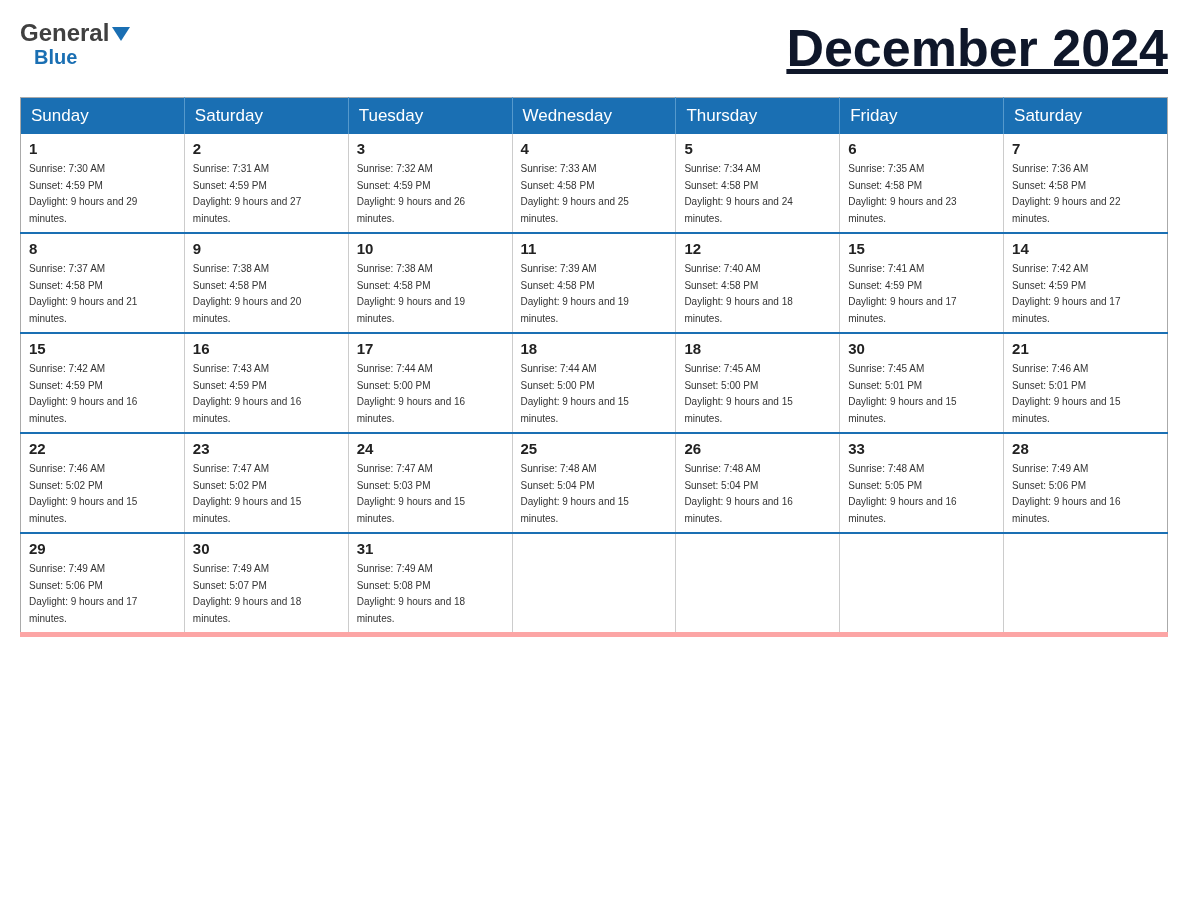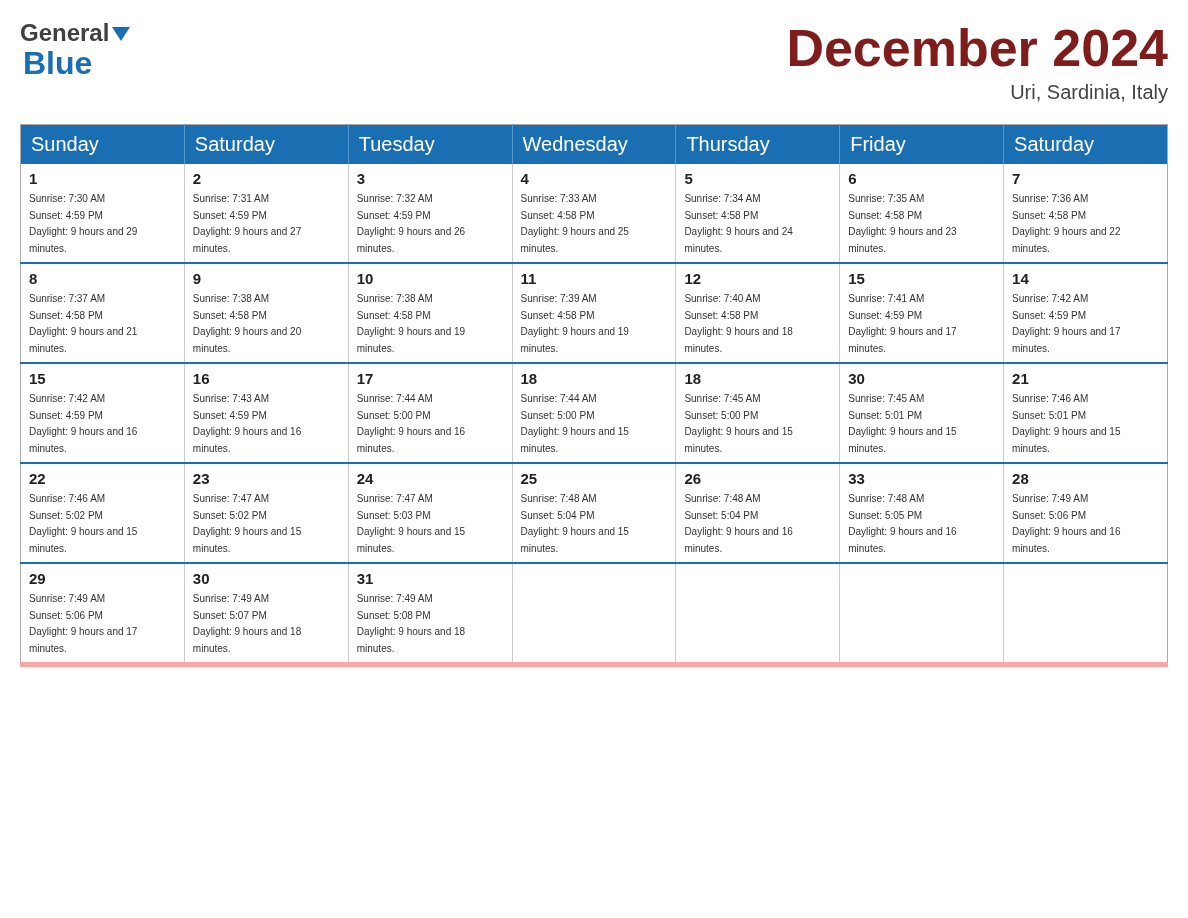--- a/index.html
+++ b/index.html
@@ -15,37 +15,38 @@
       justify-content: space-between;
       align-items: flex-start;
       margin-bottom: 20px;
     }
     .title-block {
       text-align: right;
     }
     .month-title {
       font-size: 52px;
       font-weight: bold;
-      color: #7f1d1d;
+      color: #0f172a;
       line-height: 1.1;
+      text-decoration: underline;
     }
     .location {
       font-size: 20px;
       color: #444;
       margin-top: 4px;
     }
     .calendar {
       width: 100%;
       border-collapse: collapse;
       border: 1px solid #aaa;
     }
     .calendar th {
       background-color: #1a6fb3;
       color: #fff;
-      font-size: 20px;
+      font-size: 17px;
       font-weight: normal;
       padding: 8px 10px;
       text-align: left;
       border-right: 1px solid #5599cc;
     }
     .calendar th:last-child {
       border-right: none;
     }
     .calendar td {
       vertical-align: top;
@@ -87,43 +88,42 @@
       display: flex;
       align-items: center;
     }
     .logo-general {
       font-size: 24px;
       font-weight: bold;
       color: #404040;
       font-family: Arial, sans-serif;
     }
     .logo-row2 {
-      font-size: 32px;
+      font-size: 20px;
       font-weight: bold;
       color: #1a6fb3;
       font-family: Arial, sans-serif;
-      margin-left: 3px;
+      margin-left: 14px;
     }
   </style>
 </head>
 <body>
 
 <div class="header">
   <div class="logo-wrapper">
     <div class="logo-row1">
       <span class="logo-general">General</span>
       <svg width="18" height="14" viewBox="0 0 18 14" style="margin-left:3px;margin-top:2px;">
         <polygon points="0,0 18,0 9,14" fill="#1a6fb3"></polygon>
       </svg>
     </div>
     <div class="logo-row2">Blue</div>
   </div>
   <div class="title-block">
     <div class="month-title">December 2024</div>
-    <div class="location">Uri, Sardinia, Italy</div>
   </div>
 </div>
 
 <table class="calendar">
   <thead>
     <tr>
     <th>Sunday</th>
         <th>Saturday</th>
         <th>Tuesday</th>
         <th>Wednesday</th>

